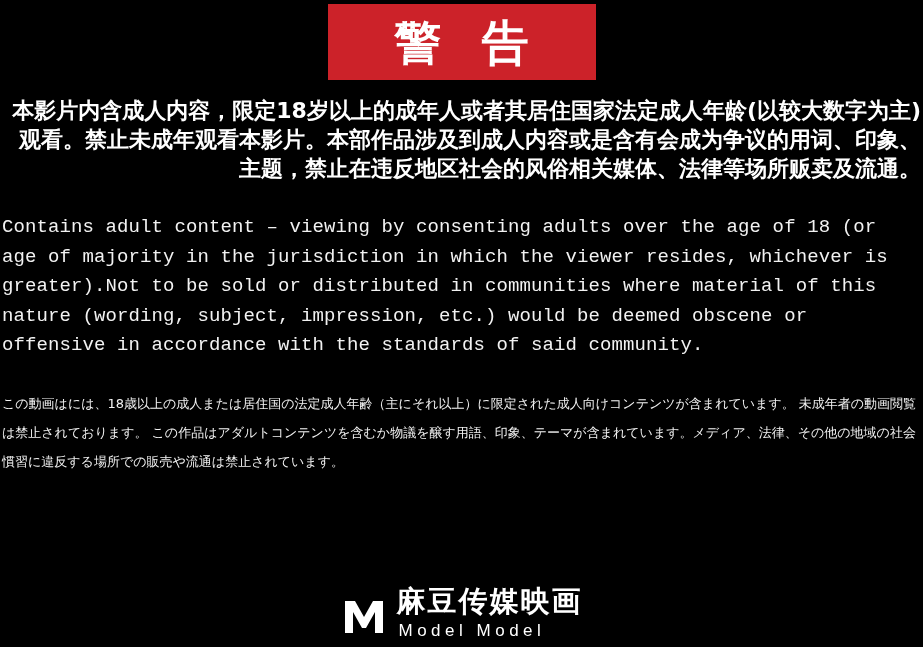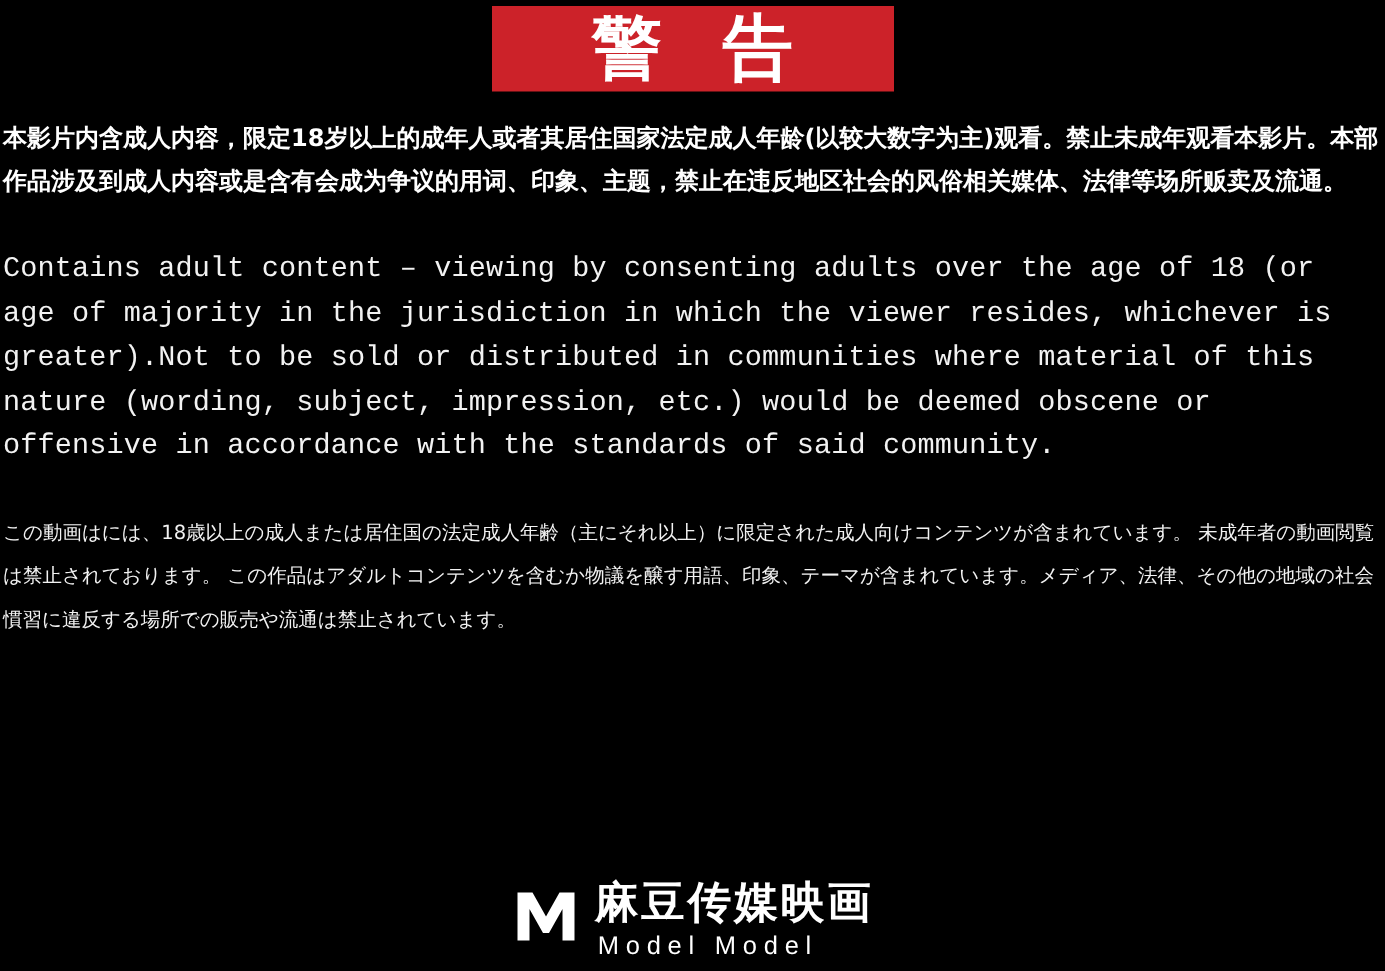--- a/index.html
+++ b/index.html
@@ -25,21 +25,21 @@
   
   .banner-wrap {
     width: 100%;
     display: flex;
     justify-content: center;
     padding-top: 4px;
   }
   .banner {
     background: #cc2229;
     width: 268px;
-    height: 57px;
+    height: 76px;
     display: flex;
     align-items: center;
     justify-content: center;
   }
   .banner-text {
     font-family: "DejaVu Sans", sans-serif;
     font-weight: bold;
     font-size: 47px;
     letter-spacing: 12px;
     color: #ffffff;
@@ -51,25 +51,26 @@
   .body-text {
     padding: 0 2px;
     box-sizing: border-box;
   }
   .para {
     margin: 0;
   }
   .para-cn {
     font-family: "DejaVu Sans", sans-serif;
     font-weight: bold;
-    font-size: 16px;
+    font-size: 22px;
     line-height: 29px;
     letter-spacing: 0px;
     color: #ffffff;
     margin-top: 16px;
+    text-align: right;
   }
   .para-en {
     font-family: Liberation Mono, monospace;
     font-size: 19px;
     line-height: 29.5px;
     color: #f2f2f2;
     margin-top: 30px;
     letter-spacing: 0.1px;
   }
   .para-jp {
@@ -80,21 +81,21 @@
     margin-top: 28px;
   }
 
   
   .logo-row {
     position: absolute;
     left: 0;
     right: 0;
     bottom: 8px;
     display: flex;
-    align-items: flex-start;
+    align-items: flex-end;
     justify-content: center;
     gap: 10px;
   }
   .logo-mark {
     width: 46px;
     height: 46px;
     position: relative;
     flex: 0 0 auto;
   }
   .logo-mark svg { display: block; }

